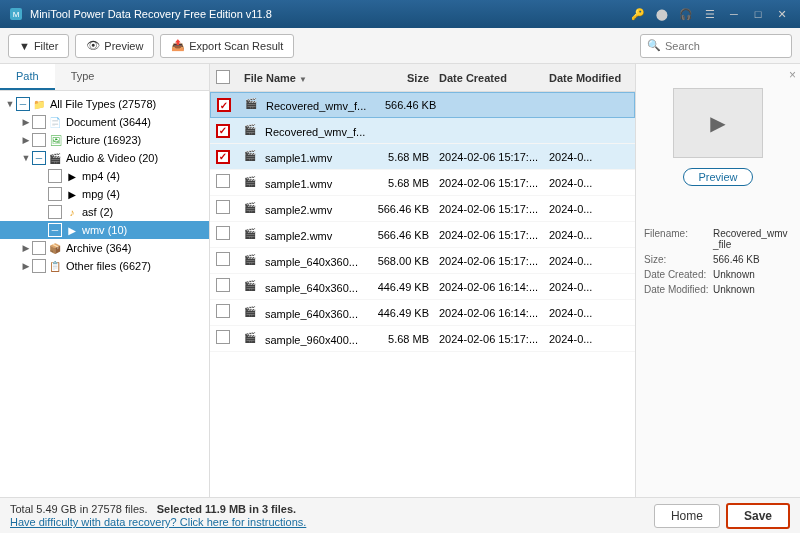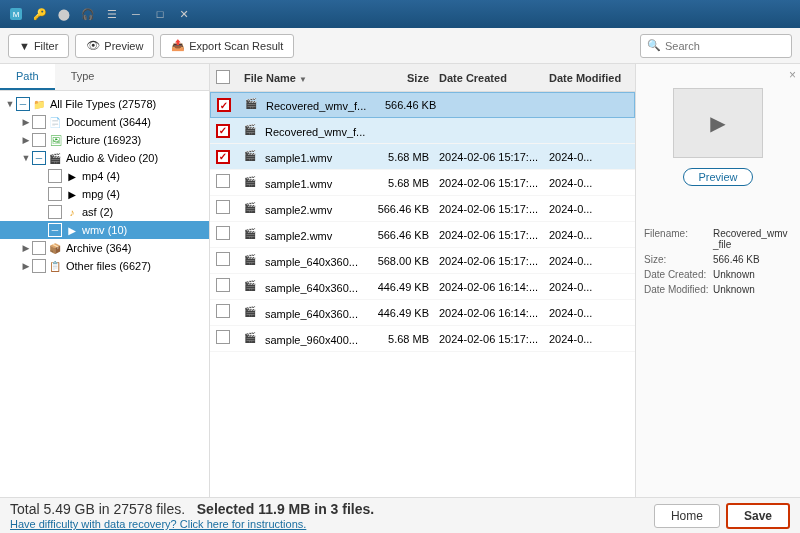--- a/index.html
+++ b/index.html
@@ -200,21 +200,21 @@
     
     .status-bar {
       height: 36px;
       border-top: 1px solid #ddd;
       background: #f5f5f5;
       display: flex;
       align-items: center;
       padding: 0 10px;
       gap: 6px;
     }
-    .status-text { font-size: 14px; color: #333; }
+    .status-text { font-size: 11px; color: #333; }
     .status-link { font-size: 11px; color: #1a6ea0; cursor: pointer; text-decoration: underline; }
     .home-btn {
       border: 1px solid #bbb;
       background: white;
       border-radius: 3px;
       padding: 4px 16px;
       font-size: 12px;
       cursor: pointer;
       color: #333;
     }
@@ -247,20 +247,21 @@
 </head>
 <body>
 
 <div class="title-bar">
   <div class="title-bar-icon">
     <svg width="16" height="16" viewBox="0 0 16 16">
       <rect x="2" y="2" width="12" height="12" rx="2" fill="#4ac"></rect>
       <text x="8" y="11" font-size="8" fill="white" text-anchor="middle">M</text>
     </svg>
   </div>
+  <span class="title-bar-text">MiniTool Power Data Recovery Free Edition v11.8</span>
   <div class="title-bar-controls">
     <button class="title-bar-btn">🔑</button>
     <button class="title-bar-btn">⬤</button>
     <button class="title-bar-btn">🎧</button>
     <button class="title-bar-btn">☰</button>
     <button class="title-bar-btn">─</button>
     <button class="title-bar-btn">□</button>
     <button class="title-bar-btn close">✕</button>
   </div>
 </div>

